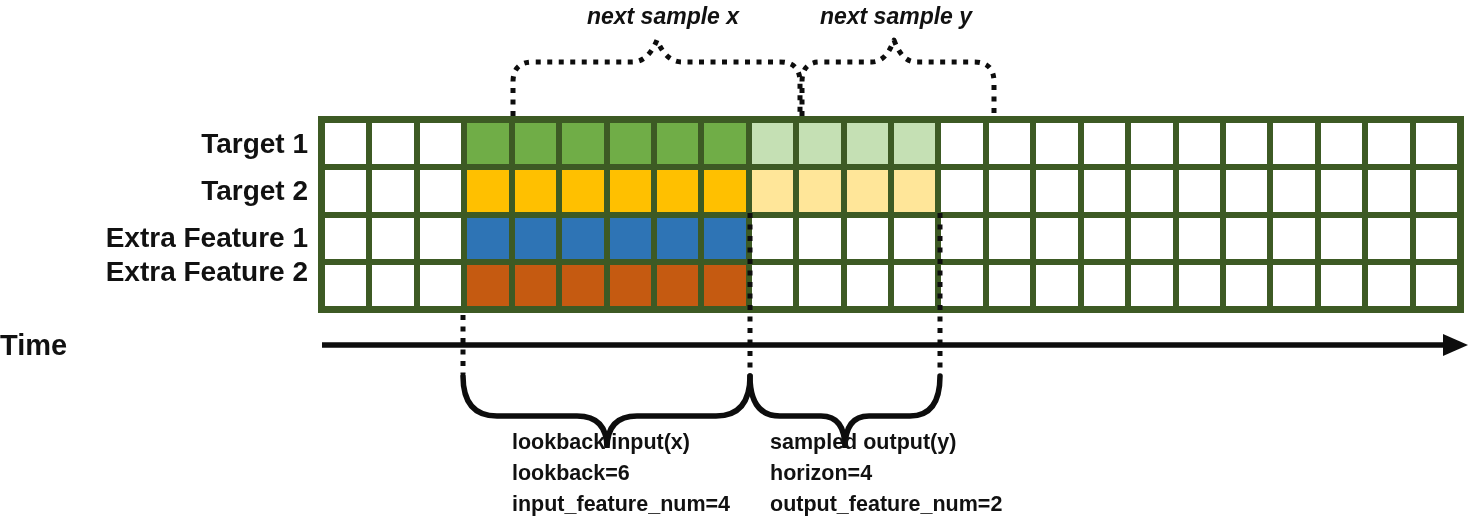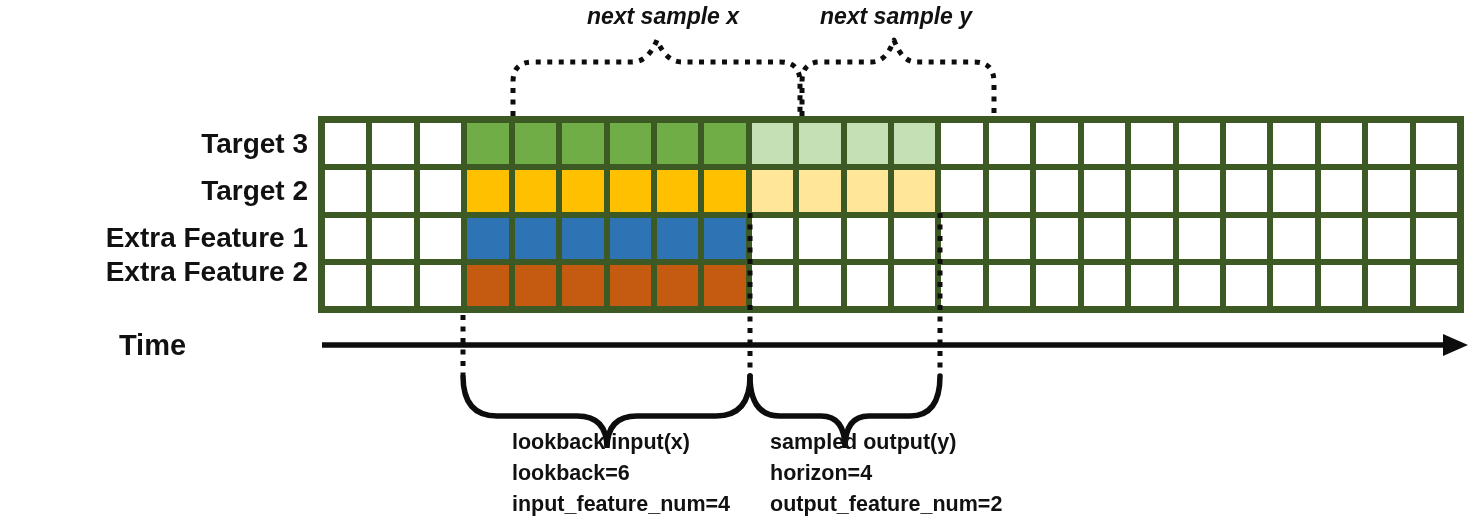--- a/index.html
+++ b/index.html
@@ -18,21 +18,21 @@
     font-size:23px;font-style:italic;font-weight:600;white-space:nowrap;
   }
   .top-label.x{left:663px;}
   .top-label.y{left:896px;}
   .row-label{
     position:absolute;left:0;width:308px;height:32px;line-height:32px;
     text-align:right;font-size:28px;font-weight:bold;white-space:nowrap;
   }
   .time-label{
     position:absolute;left:0;top:329px;width:305px;height:32px;line-height:32px;
-    text-align:center;font-size:29px;font-weight:bold;
+    text-align:left;font-size:29px;font-weight:bold;
   }
   #grid{
     position:absolute;left:318px;top:116px;width:1146px;height:197px;
     box-sizing:border-box;padding:7px;
     display:grid;grid-template-columns:repeat(24,1fr);grid-template-rows:repeat(4,1fr);
     gap:6px;
   }
   .cell{width:100%;height:100%;}
   .svg-overlay{position:absolute;left:0;top:0;pointer-events:none;}
   .note-block{
@@ -44,21 +44,21 @@
 </style>
 </head>
 <body>
 
 <div class="canvas">
 
 
   <div class="top-label x">next sample x</div>
   <div class="top-label y">next sample y</div>
 
-  <div class="row-label" style="top:128px">Target 3</div>
+  <div class="row-label" style="top:128px">Target 1</div>
   <div class="row-label" style="top:175px">Target 2</div>
   <div class="row-label" style="top:222px">Extra Feature 1</div>
   <div class="row-label" style="top:256px">Extra Feature 2</div>
 
   <div id="grid" style="background: rgb(61, 90, 36);">
       <div class="cell" style="background: rgb(255, 255, 255);"></div>
       <div class="cell" style="background: rgb(255, 255, 255);"></div>
       <div class="cell" style="background: rgb(255, 255, 255);"></div>
       <div class="cell" style="background: rgb(112, 173, 71);"></div>
       <div class="cell" style="background: rgb(112, 173, 71);"></div>

